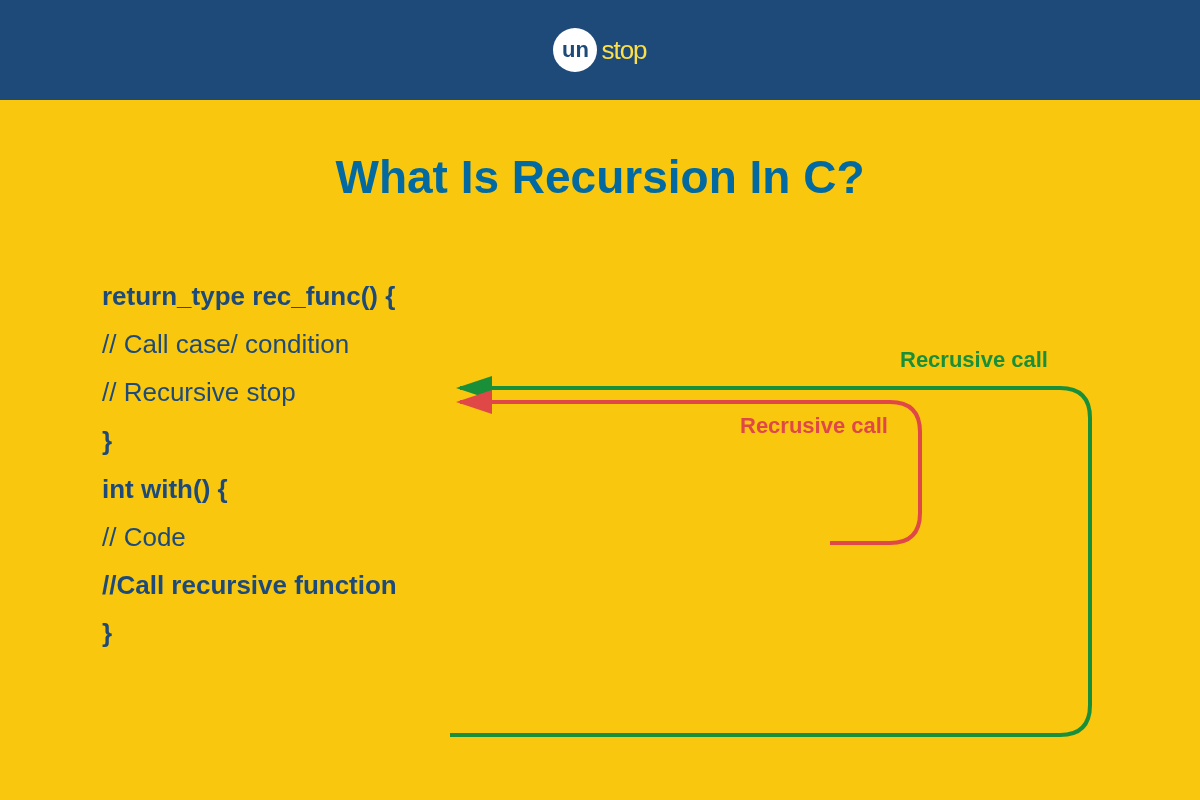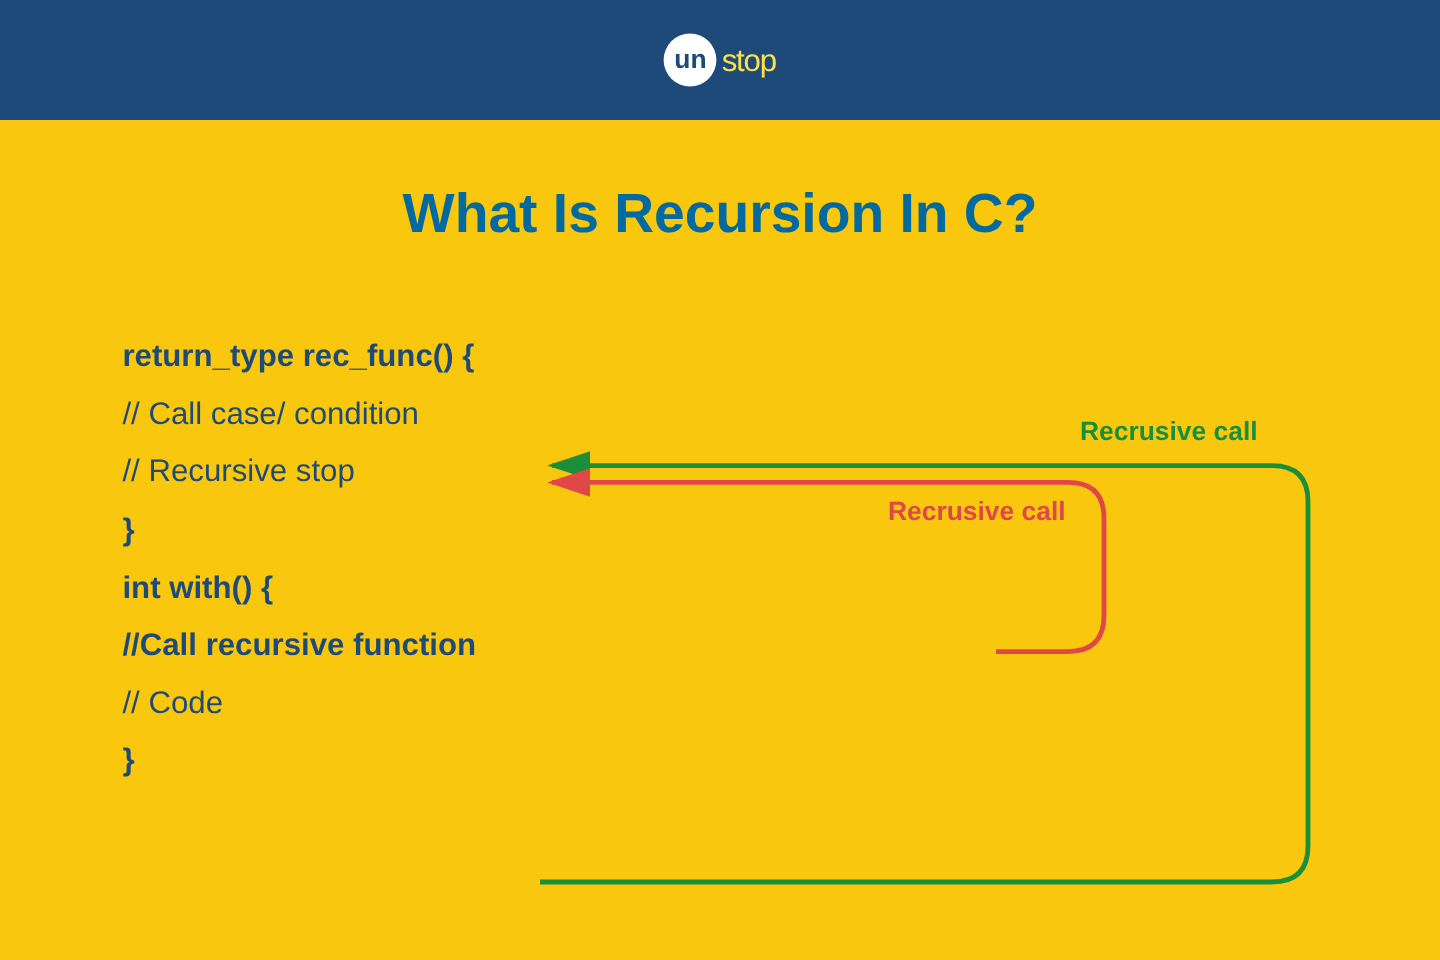--- a/index.html
+++ b/index.html
@@ -92,22 +92,22 @@
 
 <div class="content">
   <h1 class="title">What Is Recursion In C?</h1>
 
   <div class="code-block">
     <div class="code-line bold">return_type rec_func() {</div>
     <div class="code-line normal">// Call case/ condition</div>
     <div class="code-line normal">// Recursive stop</div>
     <div class="code-line bold">}</div>
     <div class="code-line bold">int with() {</div>
+    <div class="code-line normal">// Code</div>
     <div class="code-line bold">//Call recursive function</div>
-    <div class="code-line normal">// Code</div>
     <div class="code-line bold">}</div>
   </div>
 
   <div class="label label-function">Recrusive call</div>
   <div class="label label-recursive">Recrusive call</div>
 
   <svg class="arrow-svg">
     <defs>
       <marker id="arrow-green" markerWidth="10" markerHeight="10" refX="8" refY="3" orient="auto">
         <path d="M0,0 L0,6 L9,3 z" fill="#1a8f3a"></path>

